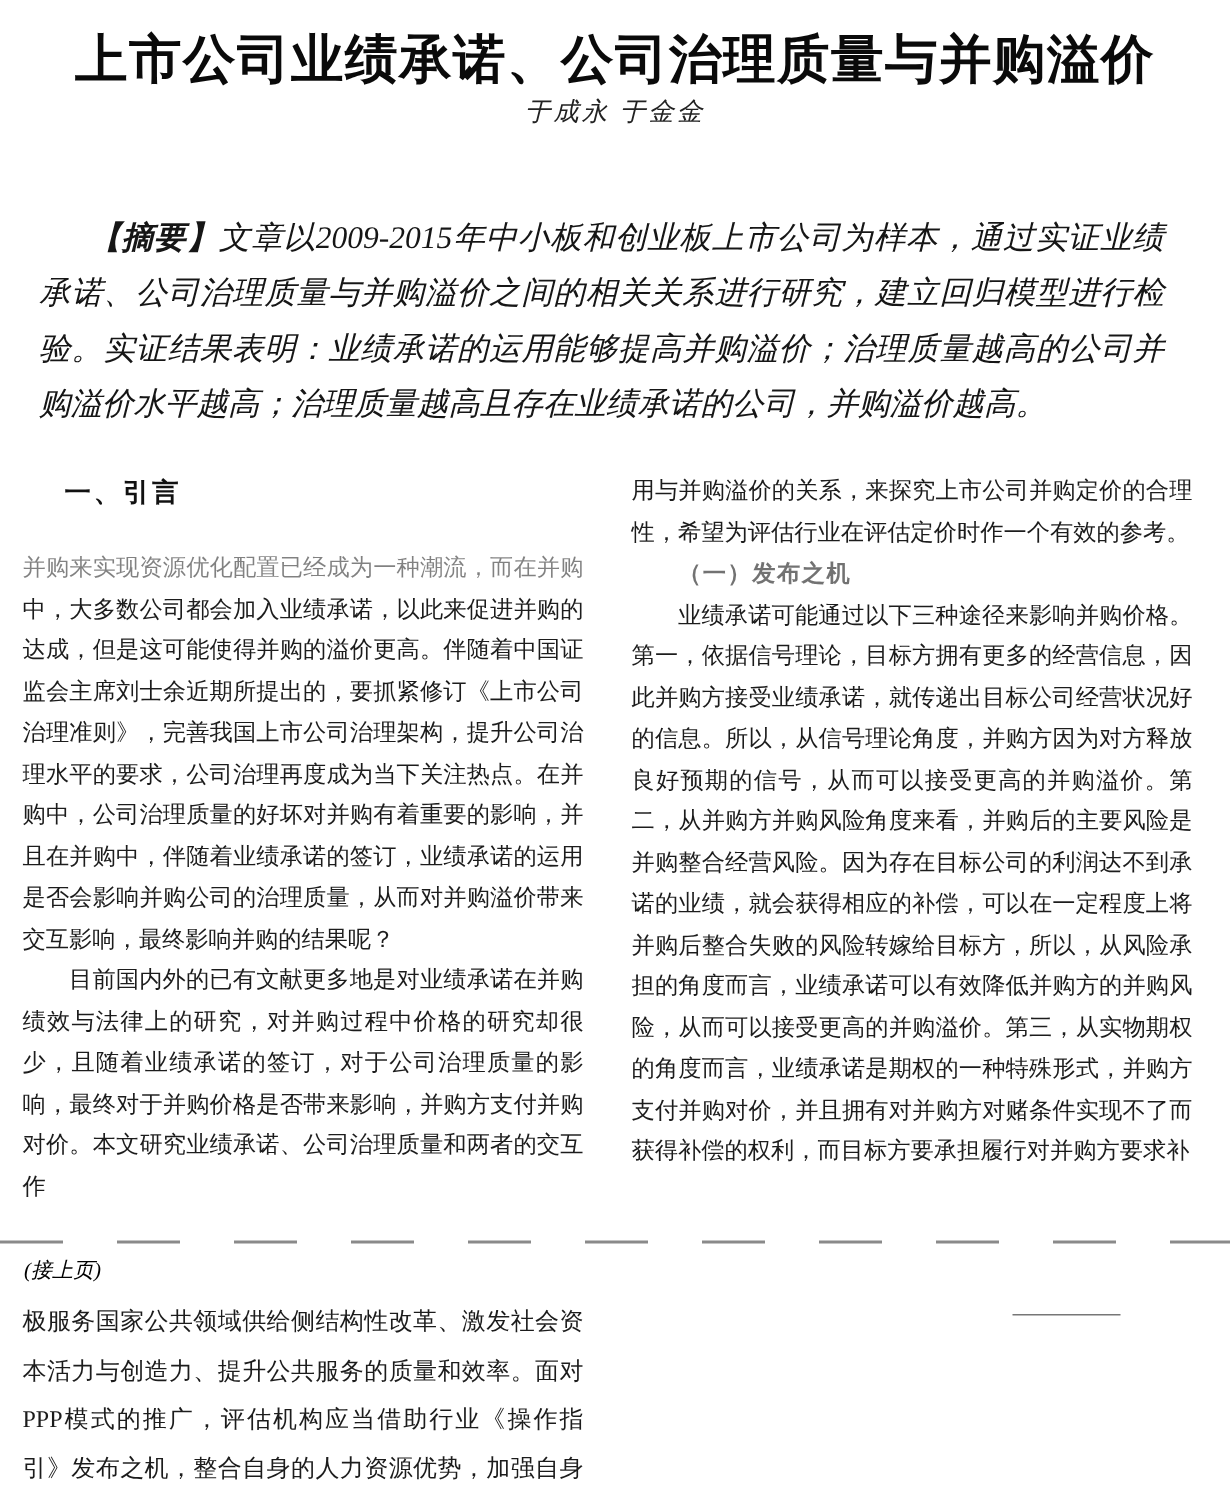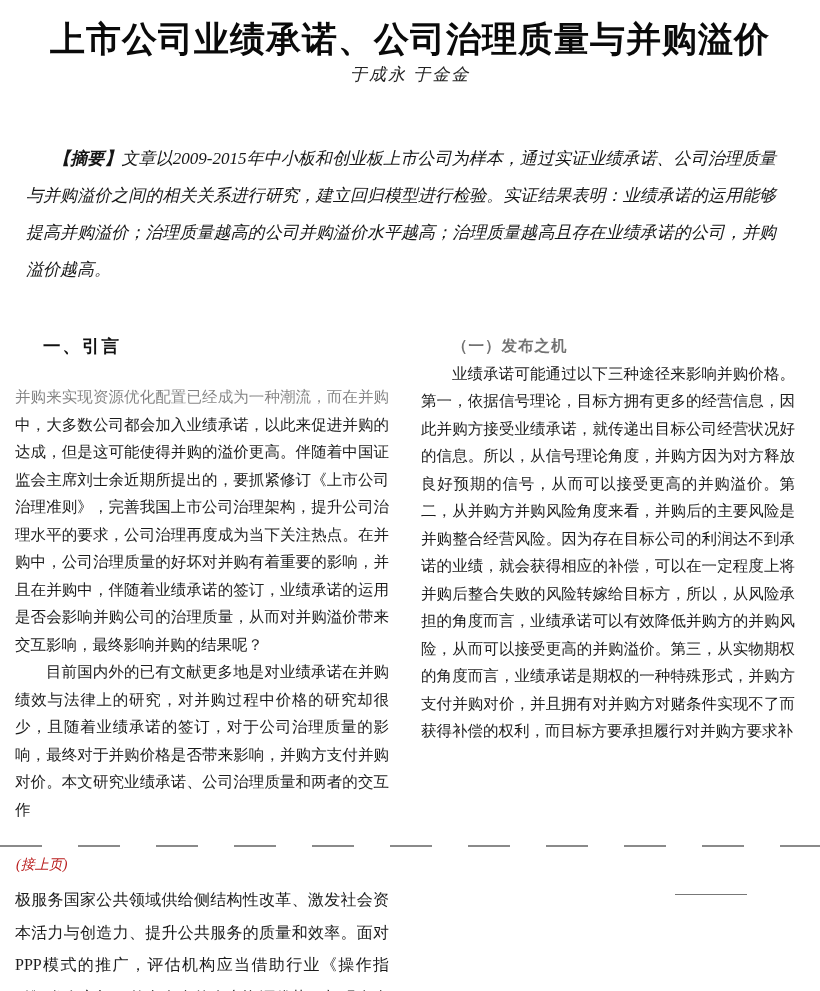--- a/index.html
+++ b/index.html
@@ -23,34 +23,34 @@
   }
   .authors {
     text-align: center;
     font-size: 17px;
     font-style: italic;
     letter-spacing: 2px;
     color: #222;
   }
   .abstract {
     margin: 54px 44px 0 26px;
-    font-size: 17px;
+    font-size: 21px;
     font-style: italic;
     line-height: 37px;
     text-align: justify;
     text-justify: inter-character;
     text-indent: 1.6em;
     color: #161616;
   }
   .abstract-label { font-weight: bold; font-style: italic; }
 
   .columns {
     display: flex;
     gap: 32px;
-    margin: 44px 25px 0 15px;
+    margin: 26px 25px 0 15px;
   }
   .col { flex: 1 1 0; min-width: 0; }
 
   .body-text {
     font-size: 15.5px;
     line-height: 27.5px;
     text-align: justify;
     text-justify: inter-character;
     color: #1c1c1c;
   }
@@ -79,21 +79,21 @@
     margin-top: 22px;
     height: 2px;
     background: repeating-linear-gradient(90deg,
       #8a8a8a 0px, #8a8a8a 42px,
       transparent 42px, transparent 78px);
   }
   .cont-label {
     margin: 9px 0 0 16px;
     font-size: 14px;
     font-style: italic;
-    color: #b91c1c;
+    color: #000000;
   }
   .columns.bottom { margin-top: 10px; }
   .bottom .body-text { font-size: 16px; line-height: 32.5px; }
 
   .end-icon { display: inline-block; vertical-align: -2px; margin-left: 5px; }
 
   .affil-rule {
     width: 72px;
     border-top: 1.5px solid #777;
     margin: 10px 48px 0 auto;
@@ -112,20 +112,21 @@
 
   <div class="columns">
 
     <div class="col">
       <h2 class="section-heading">一、引言</h2>
       <p class="body-text"><span class="faded">并购来实现资源优化配置已经成为一种潮流，而在并购</span><span>中，大多数公司都会加入业绩承诺，以此来促进并购的达成，但是这可能使得并购的溢价更高。伴随着中国证监会主席刘士余近期所提出的，要抓紧修订《上市公司治理准则》，完善我国上市公司治理架构，提升公司治理水平的要求，公司治理再度成为当下关注热点。在并购中，公司治理质量的好坏对并购有着重要的影响，并且在并购中，伴随着业绩承诺的签订，业绩承诺的运用是否会影响并购公司的治理质量，从而对并购溢价带来交互影响，最终影响并购的结果呢？</span></p>
       <p class="body-text indent">目前国内外的已有文献更多地是对业绩承诺在并购绩效与法律上的研究，对并购过程中价格的研究却很少，且随着业绩承诺的签订，对于公司治理质量的影响，最终对于并购价格是否带来影响，并购方支付并购对价。本文研究业绩承诺、公司治理质量和两者的交互作</p>
     </div>
 
     <div class="col">
+      <p class="body-text">用与并购溢价的关系，来探究上市公司并购定价的合理性，希望为评估行业在评估定价时作一个有效的参考。</p>
       <h3 class="subheading degraded">（一）发布之机</h3>
       <p class="body-text indent">业绩承诺可能通过以下三种途径来影响并购价格。第一，依据信号理论，目标方拥有更多的经营信息，因此并购方接受业绩承诺，就传递出目标公司经营状况好的信息。所以，从信号理论角度，并购方因为对方释放良好预期的信号，从而可以接受更高的并购溢价。第二，从并购方并购风险角度来看，并购后的主要风险是并购整合经营风险。因为存在目标公司的利润达不到承诺的业绩，就会获得相应的补偿，可以在一定程度上将并购后整合失败的风险转嫁给目标方，所以，从风险承担的角度而言，业绩承诺可以有效降低并购方的并购风险，从而可以接受更高的并购溢价。第三，从实物期权的角度而言，业绩承诺是期权的一种特殊形式，并购方支付并购对价，并且拥有对并购方对赌条件实现不了而获得补偿的权利，而目标方要承担履行对并购方要求补</p>
     </div>
 
   </div>
 
   <div class="divider"></div>
 
   <div class="cont-label">(接上页)</div>
 

